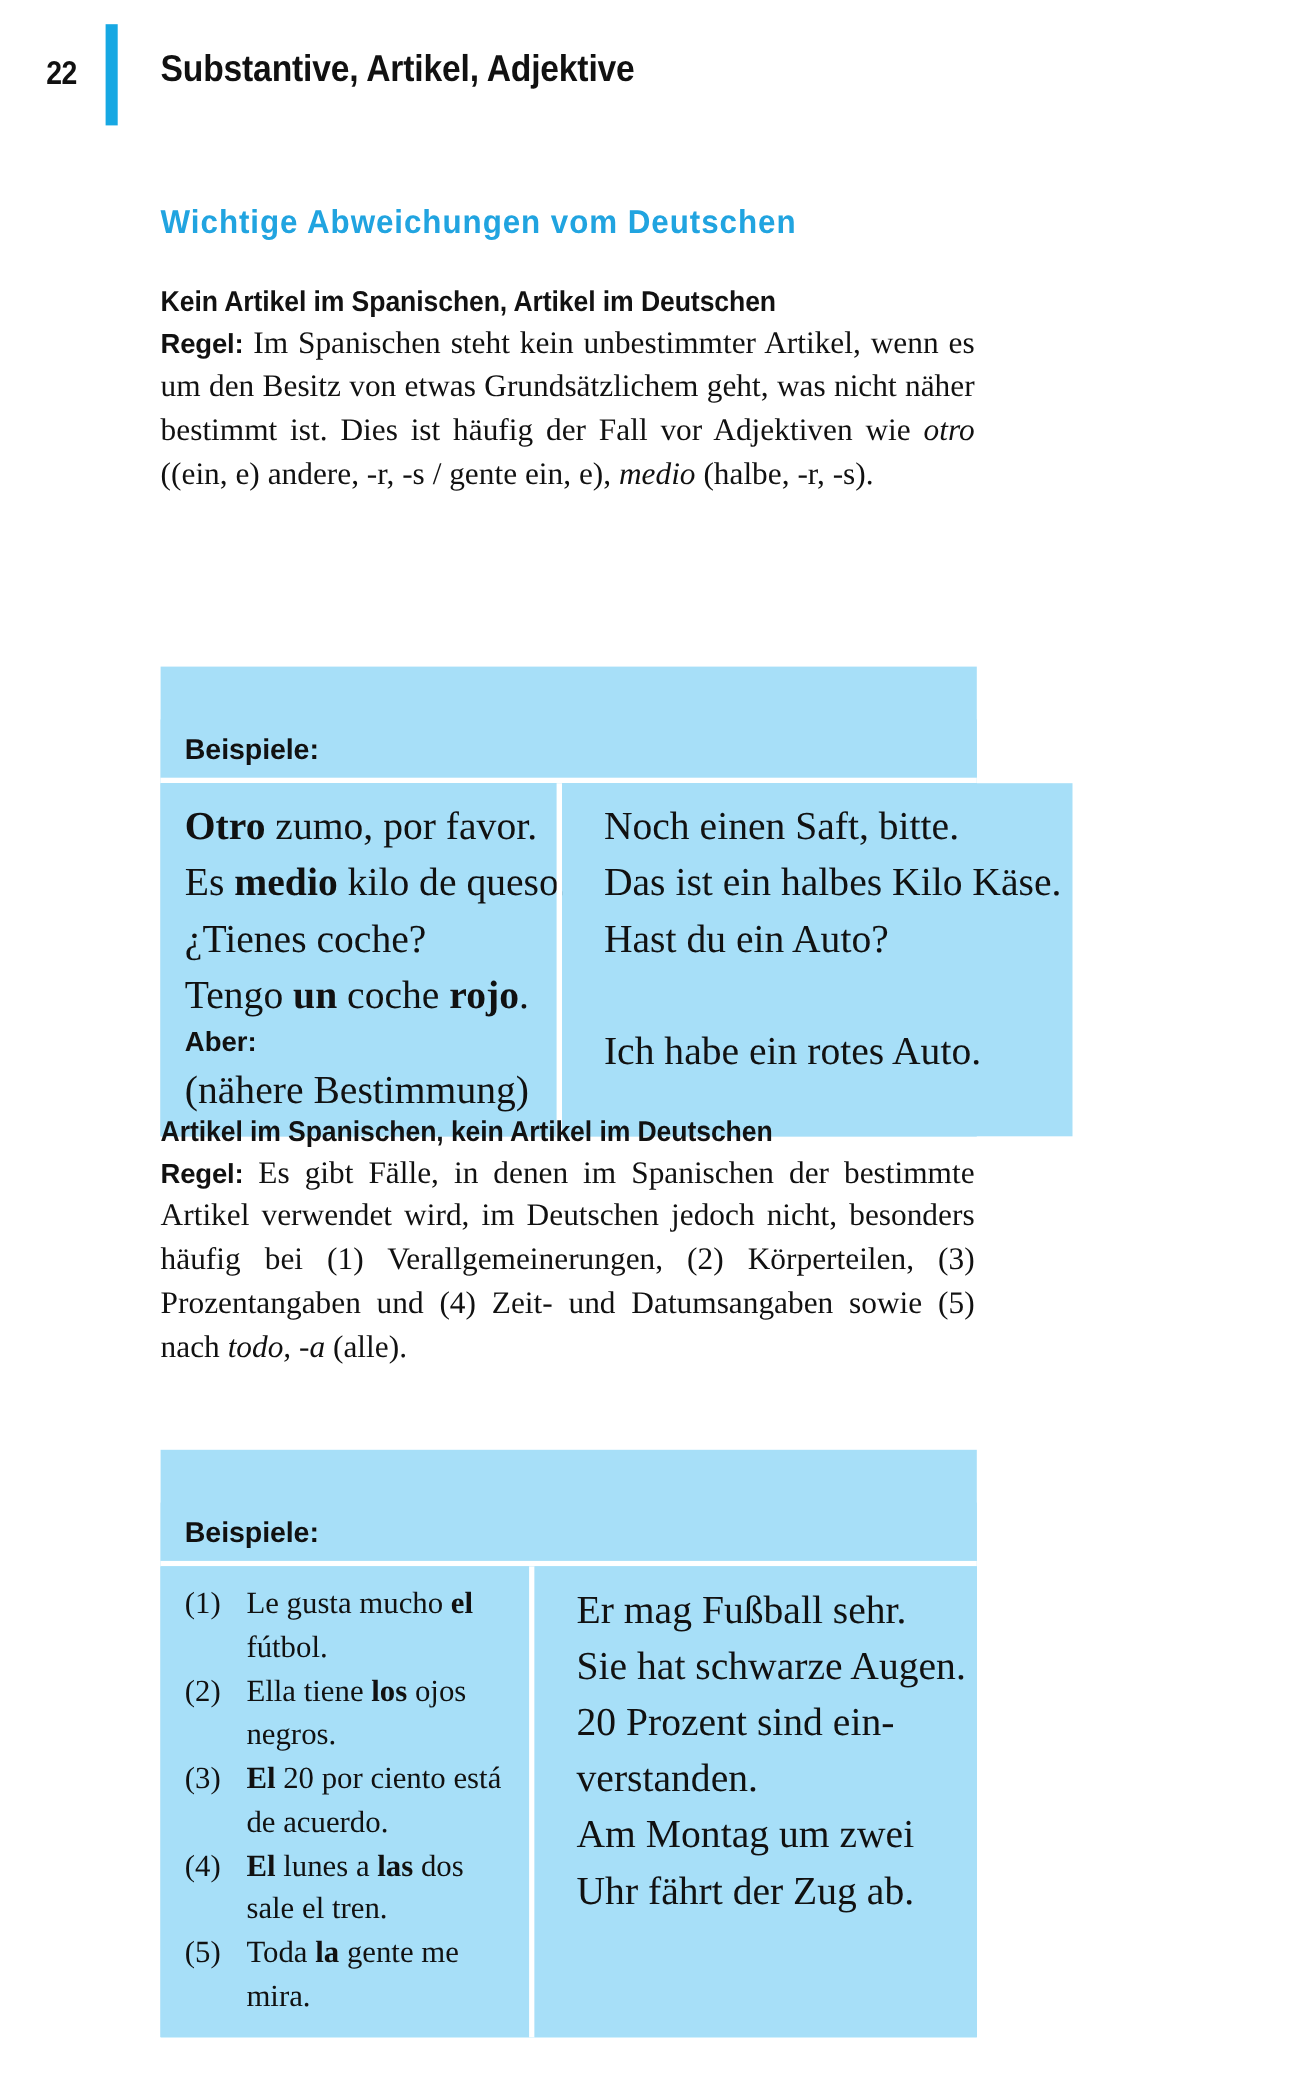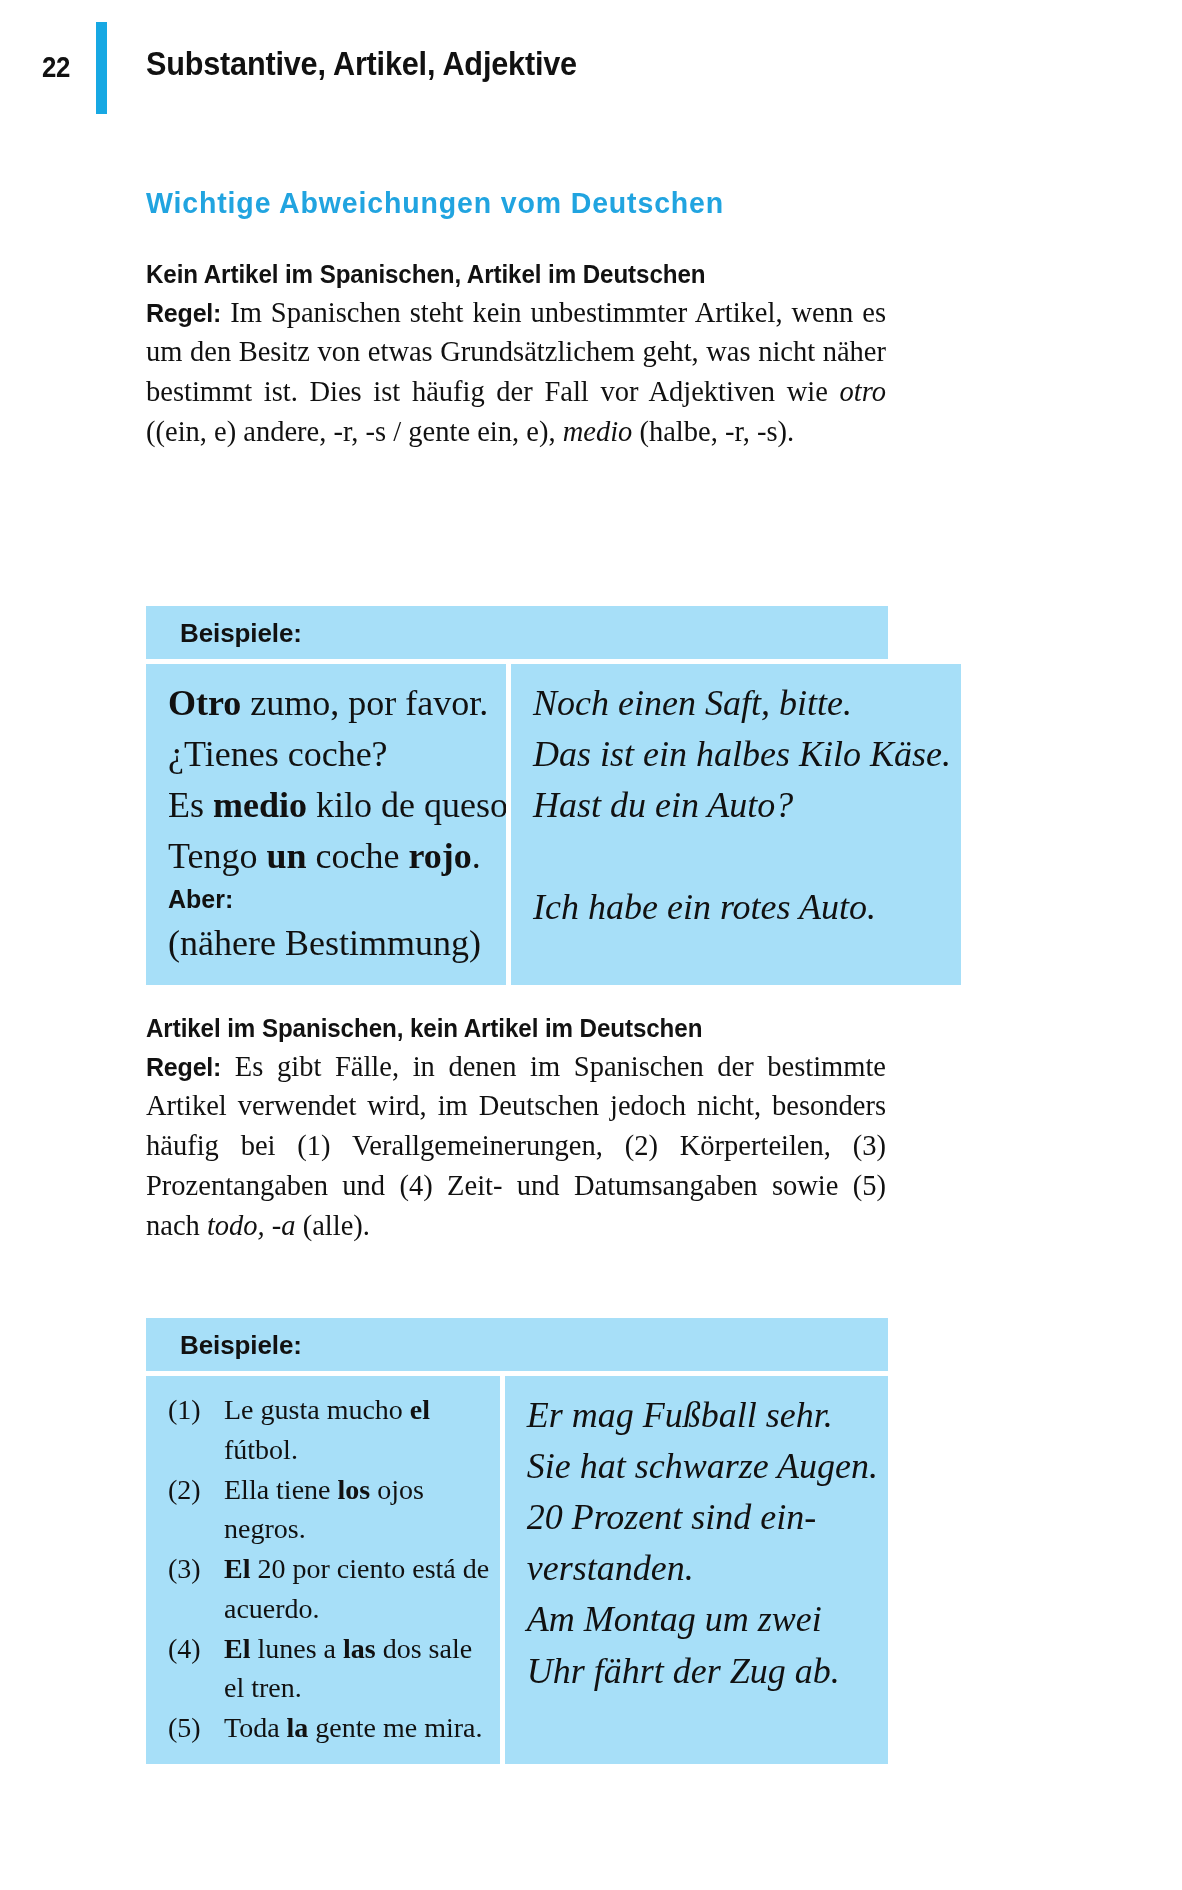--- a/index.html
+++ b/index.html
@@ -121,27 +121,28 @@
 
   
   .example-box {
     position: absolute;
     left: 146px;
     width: 742px;
     background: #a7dff8;
   }
   .box-header {
     background: #a7dff8;
-    padding: 12px 0 10px 34px;
+    padding: 12px 0 10px 22px;
     font-family: "Liberation Sans", sans-serif;
     font-weight: bold;
     font-size: 26px;
     color: #111;
     letter-spacing: -0.1px;
     transform-origin: left center;
+    margin-top: 48px;
   }
   .box-gap {
     height: 5px;
     background: #ffffff;
   }
   .box-body {
     display: flex;
     background: #a7dff8;
   }
   .col-left {
@@ -149,24 +150,23 @@
     padding: 14px 10px 16px 22px;
     background: #a7dff8;
   }
   .col-divider {
     width: 5px;
     background: #ffffff;
     flex: 0 0 5px;
   }
   .col-right {
     box-sizing: border-box;
-    padding: 14px 10px 16px 22px;
+    padding: 14px 10px 16px 38px;
     background: #a7dff8;
     flex: 1 1 auto;
-    font-style: italic;
   }
   .ex-line {
     font-family: "Liberation Serif", serif;
     font-size: 36px;
     line-height: 1.42;
     white-space: nowrap;
     color: #111;
   }
   .ex-line.b  { font-family: "Liberation Sans", sans-serif; font-weight: bold; font-size: 25px; }
   .ex-line .bold { font-weight: bold; }
@@ -212,22 +212,22 @@
     <p class="rule-para"><span class="lbl">Regel:</span><span> Im Spanischen steht kein unbestimmter Artikel, wenn es um den Besitz von etwas Grundsätzlichem geht, was nicht näher bestimmt ist. Dies ist häufig der Fall vor Adjektiven wie </span><span class="it">otro</span><span> ((ein, e) andere, -r, -s / gente ein, e), </span><span class="it">medio</span><span> (halbe, -r, -s).</span></p>
   </div>
 
   <div class="example-box" id="example-box-1" style="top:606px;">
     <div class="box-header">Beispiele:</div>
     <div class="box-gap"></div>
     <div class="box-body">
 
       <div class="col-left">
         <div class="ex-line"><b class="bold">Otro</b><span> zumo, por favor.</span></div>
+        <div class="ex-line"><span>Es </span><b class="bold">medio</b><span> kilo de queso.</span></div>
         <div class="ex-line"><span>¿Tienes coche?</span></div>
-        <div class="ex-line"><span>Es </span><b class="bold">medio</b><span> kilo de queso.</span></div>
         <div class="ex-line"><span>Tengo </span><b class="bold">un</b><span> coche </span><b class="bold">rojo</b><span>.</span></div>
         <div class="ex-line b"><span>Aber:</span></div>
         <div class="ex-line"><span>(nähere Bestimmung)</span></div>
       </div>
 
       <div class="col-divider"></div>
 
       <div class="col-right">
         <div class="ex-line">Noch einen Saft, bitte.</div>
         <div class="ex-line">Das ist ein halbes Kilo Käse.</div>

